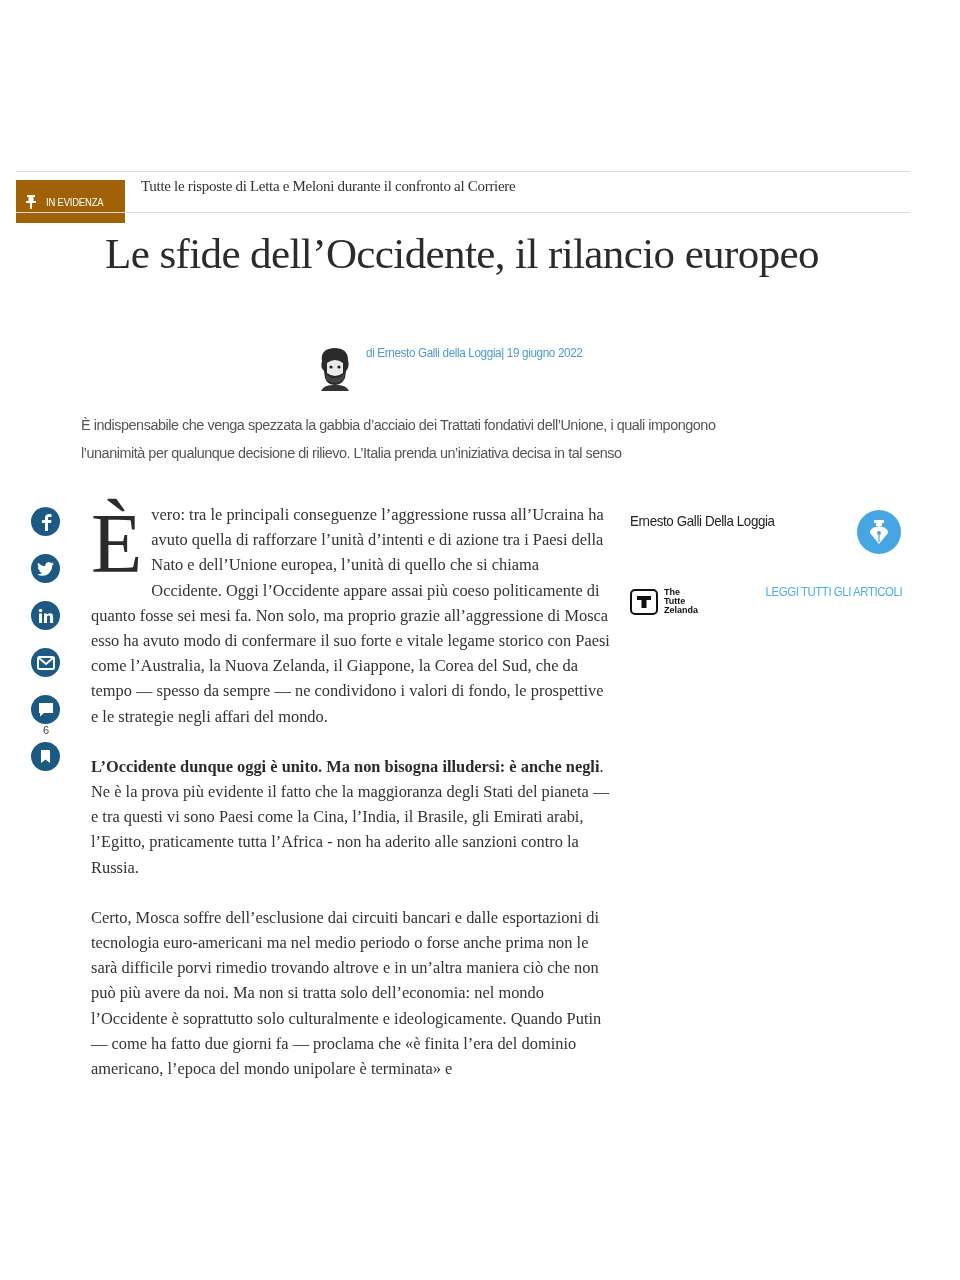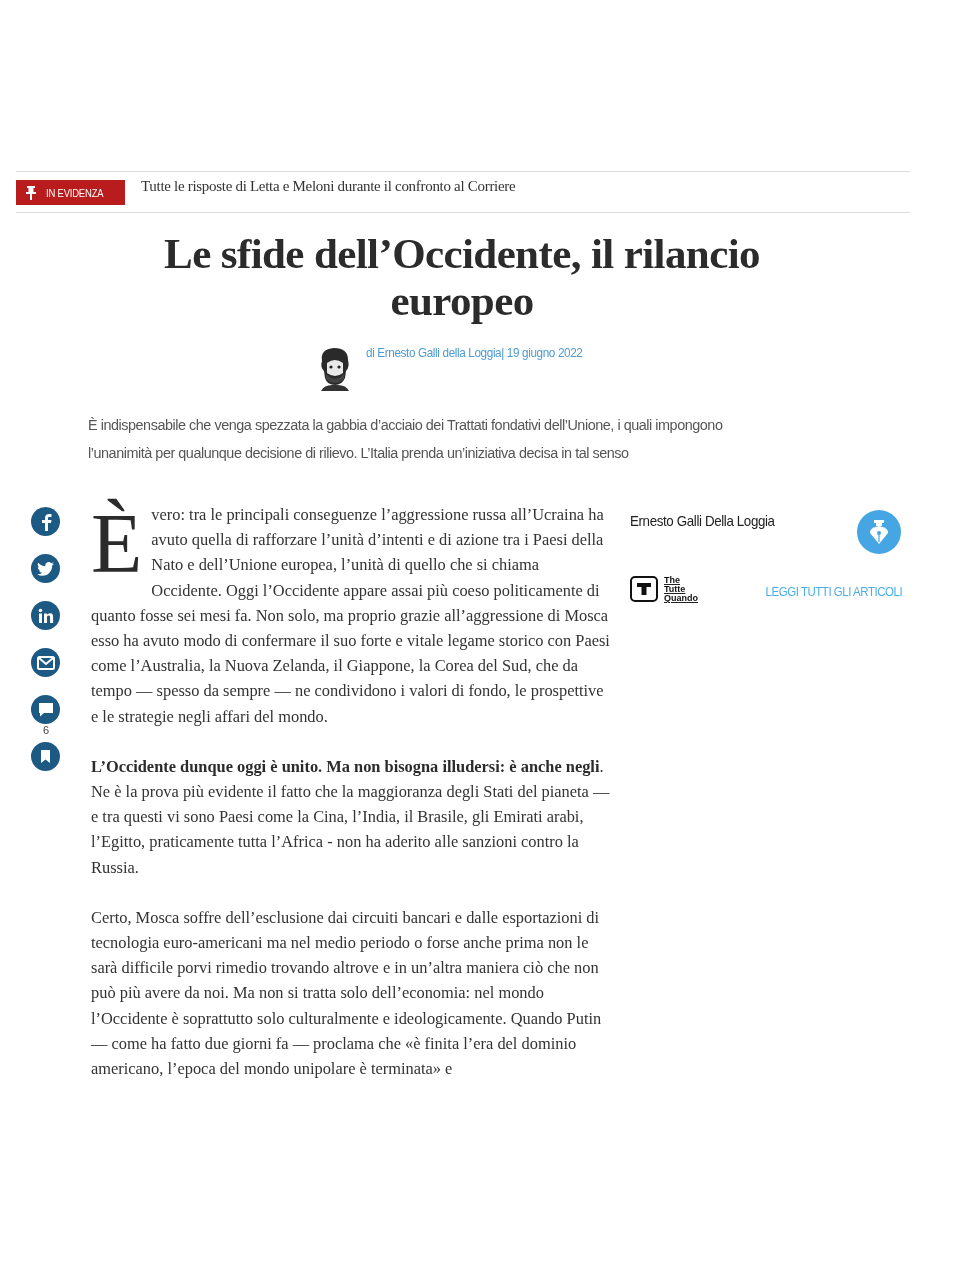--- a/index.html
+++ b/index.html
@@ -3,58 +3,58 @@
 <meta charset="utf-8">
 <style>
   * { box-sizing: border-box; margin: 0; padding: 0; }
   html, body { width: 960px; height: 1280px; background: #ffffff; overflow: hidden; }
   body { position: relative; font-family: "Liberation Sans", sans-serif; color: #222; }
 
   .rule { position: absolute; left: 16px; width: 894px; height: 1px; background: #dcdcdc; }
   .rule.top { top: 171px; }
   .rule.bottom { top: 212px; }
 
-  .evidenza { position: absolute; left: 16px; top: 180px; height: 25px; width: 109px;
-    background: #b91c1c; color: #fff; display: flex; align-items: center;
+  .evidenza { position: absolute; left: 16px; top: 180px; height: 43px; width: 109px;
+    background: #a16207; color: #fff; display: flex; align-items: center;
     padding-left: 10px; gap: 10px; }
   .evidenza .pin { width: 10px; height: 14px; position: relative; }
   .evidenza-label { font-family: "Liberation Sans", sans-serif; font-size: 10.5px; letter-spacing: -0.2px; transform: scaleX(0.9); transform-origin: left; white-space: nowrap; }
   .evidenza-link { position: absolute; left: 141px; top: 178px; font-family: "Liberation Serif", serif;
     font-size: 15px; color: #333; letter-spacing: -0.3px; text-decoration: none; white-space: nowrap; }
 
   .title { position: absolute; left: 100px; width: 724px; top: 230px; text-align: center;
     font-family: "Liberation Serif", serif; font-size: 43px; line-height: 47px; color: #2b2b2b;
-    letter-spacing: -0.6px; font-weight: bold; }
+    letter-spacing: -0.6px; font-weight: normal; }
 
   .byline { position: absolute; top: 345px; left: 312px; height: 44px; display: flex; align-items: flex-start; gap: 8px; }
   .avatar { width: 46px; height: 46px; position: relative; }
   .byline-text { font-size: 13px; color: #4c9ad1; letter-spacing: -0.4px; transform: scaleX(0.9); transform-origin: left; white-space: nowrap; }
   .byline-text a { color: #4c9ad1; text-decoration: none; }
 
-  .summary { position: absolute; left: 88px; top: 411px; width: 730px;
+  .summary { position: absolute; left: 81px; top: 411px; width: 730px;
     font-size: 15.5px; line-height: 27.5px; color: #555; letter-spacing: -0.5px; }
   .summary span { display: block; transform: scaleX(0.93); transform-origin: left; white-space: nowrap; }
 
   .share { position: absolute; left: 31px; top: 507px; width: 30px; }
   .share .ico { width: 29px; height: 29px; border-radius: 50%; background: #1d5a83;
     display: flex; align-items: center; justify-content: center; margin-bottom: 18px; cursor: pointer; }
   .share .ico svg { display: block; }
   .share .count { font-size: 11px; color: #444; text-align: center; margin-top: -18px; margin-bottom: 4px; height: 14px; }
 
   .body-text { position: absolute; left: 91px; top: 502px; width: 520px;
     font-family: "Liberation Serif", serif; font-size: 16.4px; line-height: 25.2px; color: #333; }
   .body-text p { margin-bottom: 25px; }
   .dropcap { float: left; font-family: "Liberation Serif", serif; font-size: 84px; line-height: 64px;
     padding-top: 10px; margin-right: 9px; margin-top: 0px; color: #2b2b2b; height: 76px; }
   .body-text b { font-weight: bold; color: #2b2b2b; }
 
   .aside { position: absolute; left: 630px; top: 508px; width: 272px; }
   .author-name { position: absolute; left: 0; top: 5px; font-size: 14.5px; color: #222; letter-spacing: -0.4px; transform: scaleX(0.92); transform-origin: left; white-space: nowrap; }
   .pen { position: absolute; left: 227px; top: 2px; width: 44px; height: 44px; border-radius: 50%; background: #46a6e3; display: flex; align-items: center; justify-content: center; }
-  .trust { position: absolute; left: 0; top: 68px; display: flex; align-items: flex-start; gap: 6px; text-decoration: underline; }
+  .trust { position: absolute; left: 0; top: 80px; display: flex; align-items: flex-end; gap: 6px; }
   .trust .tbox { width: 28px; height: 26px; border: 2.5px solid #111; border-radius: 5px; display:flex; align-items:center; justify-content:center; }
   .trust-text { font-size: 9px; line-height: 9px; font-weight: bold; color: #111; }
   .trust-text span { display: block; }
   .read-all { position: absolute; right: 0; top: 76px; font-size: 13px; color: #4aaee8; letter-spacing: -0.5px; text-decoration: none; transform: scaleX(0.88); transform-origin: right; white-space: nowrap; }
 </style>
 </head>
 <body>
 
 <div class="rule top"></div>
 
@@ -155,17 +155,17 @@
   <div class="trust">
     <div class="tbox">
       <svg width="14" height="14" viewBox="0 0 14 14">
           <rect x="0" y="1" width="14" height="4" fill="#111"></rect>
           <rect x="4.5" y="1" width="5" height="12" fill="#111"></rect>
         </svg>
     </div>
     <div class="trust-text">
       <span>The</span>
       <span>Tutte</span>
-      <span>Quando</span>
+      <span>Zelanda</span>
     </div>
   </div>
   <a class="read-all">LEGGI TUTTI GLI ARTICOLI</a>
 </div>
 
 </body></html>

